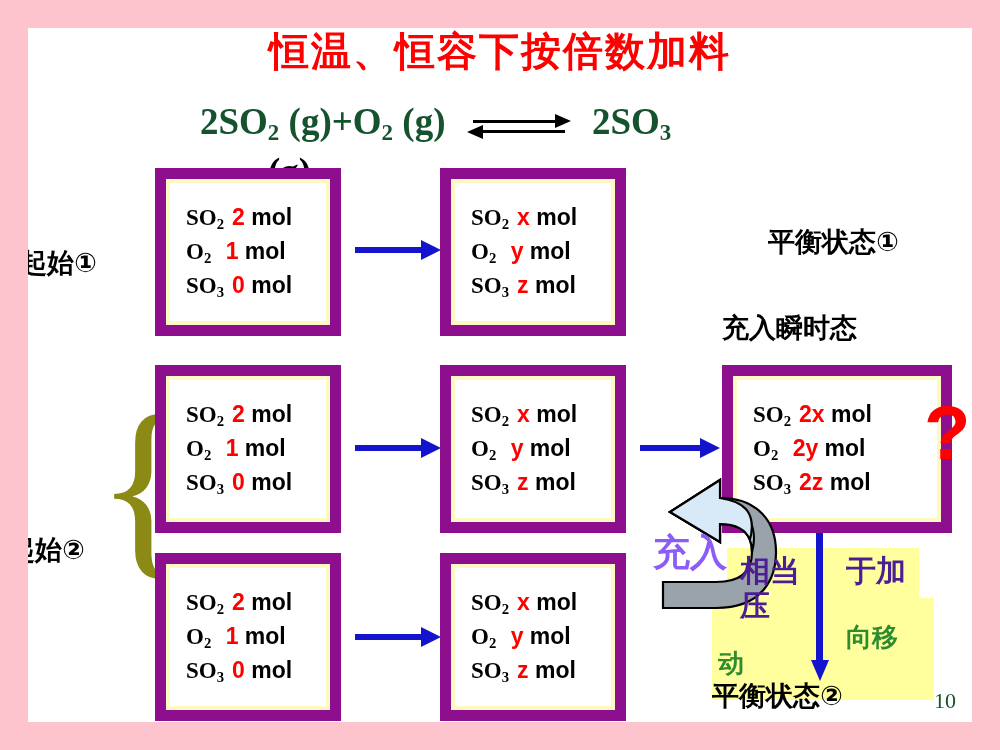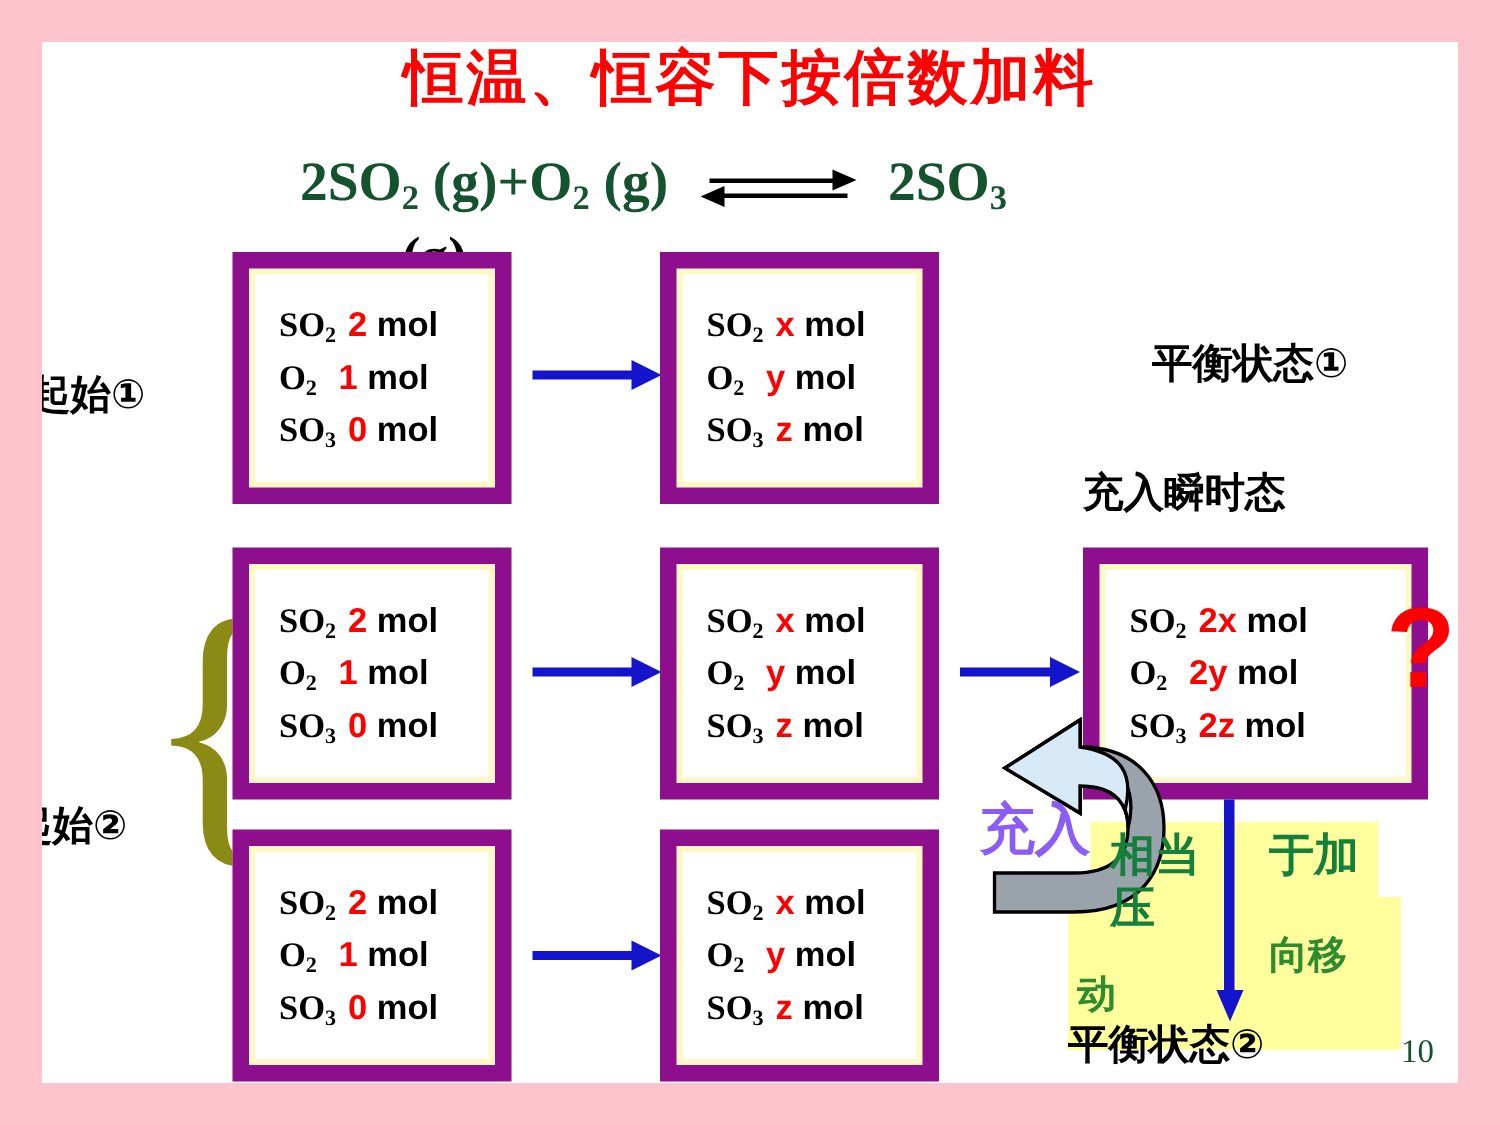--- a/index.html
+++ b/index.html
@@ -202,21 +202,21 @@
   }
 
   
   .note {
     position: absolute;
     background: #ffff9e;
     z-index: 6;
   }
   .note-red {
     position: absolute;
-    color: #15803d;
+    color: #4c1d95;
     font-size: 30px;
     font-weight: bold;
     font-family: "DejaVu Sans", "Liberation Sans", sans-serif;
     z-index: 10;
     white-space: nowrap;
     line-height: 1.18;
   }
   .note-green {
     position: absolute;
     color: #2e8b2e;

